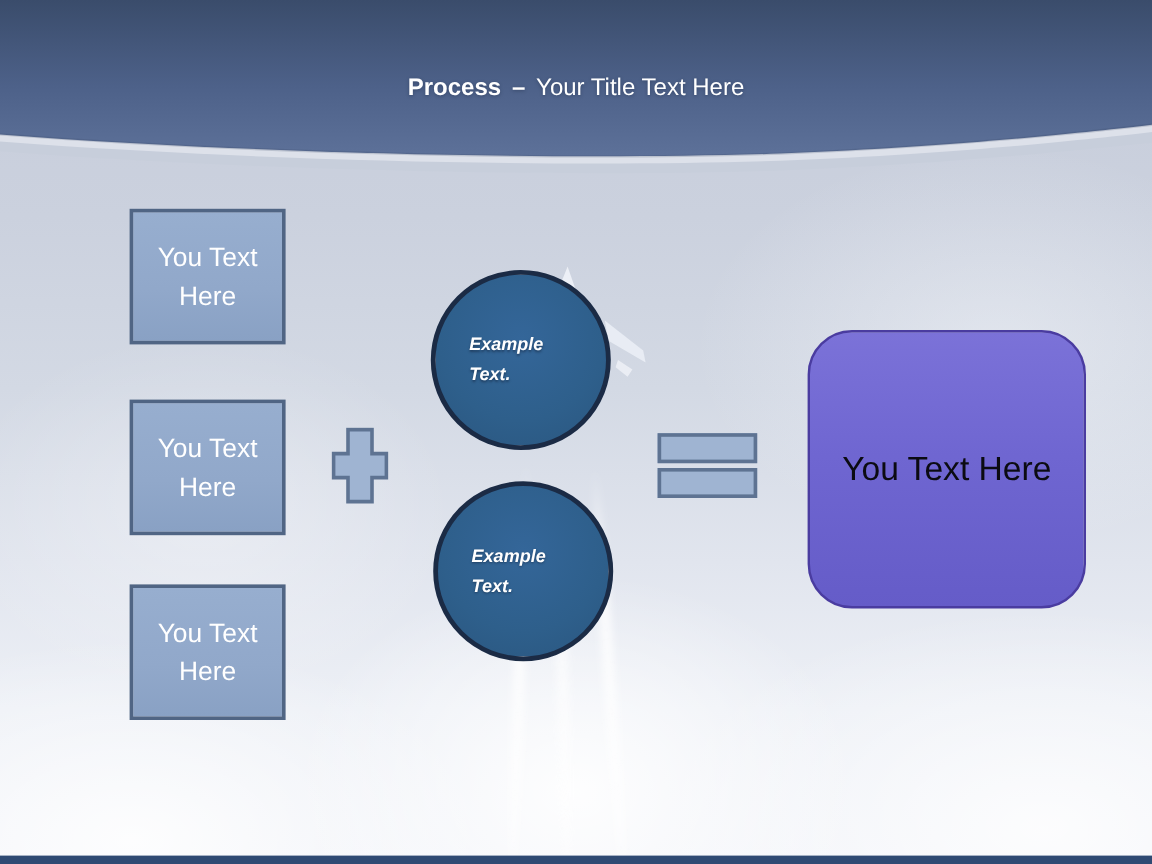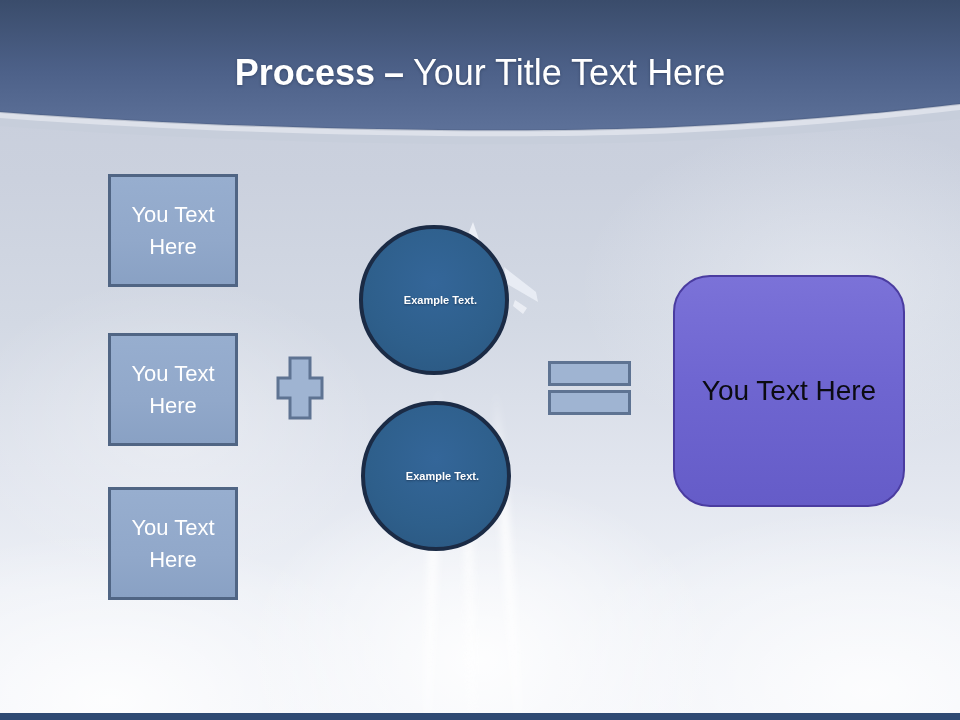--- a/index.html
+++ b/index.html
@@ -29,21 +29,21 @@
   .contrail.c3{left:502px;top:388px;height:332px;transform:rotate(-4deg);}
   .jet{position:absolute;left:355px;top:210px;z-index:2;}
   
   .header-wave{position:absolute;left:0;top:0;z-index:3;}
   .wave-blue{fill:url(#hdrGrad);}
   .wave-edge{fill:none;stroke:#35476333;stroke-width:2;}
   .wave-shadow1{fill:#c7cedb;}
   .wave-shadow2{fill:#dde1ea;}
   .slide-title{
     position:absolute;left:0;top:52px;width:960px;z-index:4;
-    text-align:center;color:#ffffff;font-size:36px;line-height:42px;
+    text-align:center;color:#ffffff;font-size:20px;line-height:42px;
     text-shadow:0 1px 3px rgba(15,25,45,.35);
     white-space:nowrap;
   }
   .t-bold{font-weight:700;}
   .t-dash{font-weight:700;margin:0 9px;}
   .t-reg{font-weight:400;}
   
   .input-box{
     position:absolute;left:108px;width:130px;height:113px;z-index:4;
     box-sizing:border-box;border:3px solid var(--box_border,#506584);
@@ -62,22 +62,22 @@
     width:83px;height:25px;box-sizing:border-box;
     background:var(--operator_fill,#9fb4d2);
     border:3px solid var(--operator_border,#5e7392);
   }
   .equals-bar + .equals-bar{margin-top:4px;}
   
   .example-circle{
     position:absolute;width:150px;height:150px;z-index:4;border-radius:50%;
     box-sizing:border-box;border:4px solid var(--circle_border,#1b2b45);
     background:radial-gradient(circle at 50% 38%, #346699 0%, var(--circle_fill,#2e5f8b) 60%, #2a567f 100%);
-    display:flex;align-items:center;justify-content:center;text-align:right;
-    color:#ffffff;font-size:11px;font-weight:700;line-height:25px;
+    display:flex;align-items:center;justify-content:center;text-align:left;
+    color:#ffffff;font-size:15px;font-weight:700;font-style:italic;line-height:25px;
     text-shadow:0 1px 2px rgba(10,20,40,.45);
   }
   .example-circle .circle-label{width:86px;}
   .example-circle.e1{left:359px;top:225px;}
   .example-circle.e2{left:361px;top:401px;}
   
   .result-box{
     position:absolute;left:673px;top:275px;width:232px;height:232px;z-index:4;
     box-sizing:border-box;border-radius:37px;
     border:2px solid var(--result_border,#4a3ca0);

